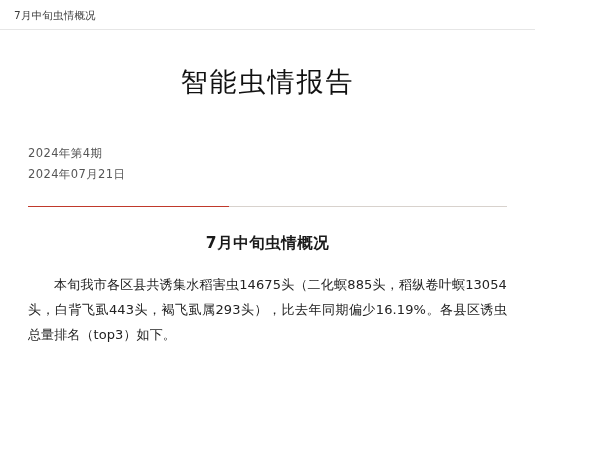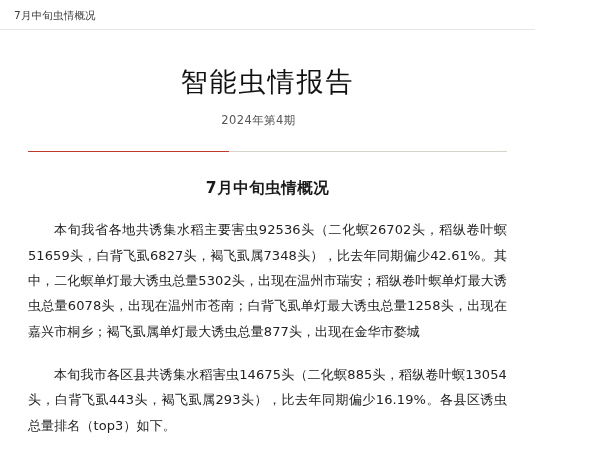--- a/index.html
+++ b/index.html
@@ -39,22 +39,22 @@
   .doc-title {
     text-align: center;
     font-size: 27px;
     font-weight: normal;
     letter-spacing: 2px;
     color: #111111;
     margin: 34px 0 0 0;
     line-height: 1.3;
   }
   .meta-block {
-    text-align: center;
-    margin-top: 11px;
+    text-align: left;
+    margin-top: 44px;
     padding-right: 18px;
   }
   .meta-line {
     font-size: 11.5px;
     color: #555555;
     line-height: 1.85;
     letter-spacing: 0.4px;
   }
   .divider {
     margin: 20px 0 0 0;
@@ -104,25 +104,25 @@
 
   <div class="top-tab">7月中旬虫情概况</div>
   <div class="top-rule"></div>
 
   <div class="doc-body">
 
     <h1 class="doc-title">智能虫情报告</h1>
 
     <div class="meta-block">
       <div class="meta-line">2024年第4期</div>
+      <div class="meta-line">2024年07月21日</div>
     </div>
 
     <div class="divider"></div>
 
     <h2 class="section-title">7月中旬虫情概况</h2>
 
-    <p class="para">本旬我省各地共诱集水稻主要害虫92536头（二化螟26702头，稻纵卷叶螟51659头，白背飞虱6827头，褐飞虱属7348头），比去年同期偏少42.61%。其中，二化螟单灯最大诱虫总量5302头，出现在温州市瑞安；稻纵卷叶螟单灯最大诱虫总量6078头，出现在温州市苍南；白背飞虱单灯最大诱虫总量1258头，出现在嘉兴市桐乡；褐飞虱属单灯最大诱虫总量877头，出现在金华市婺城</p>
 
 
     <p class="para">本旬我市各区县共诱集水稻害虫14675头（二化螟885头，稻纵卷叶螟13054头，白背飞虱443头，褐飞虱属293头），比去年同期偏少16.19%。各县区诱虫总量排名（top3）如下。</p>
 
   </div>
 </div>
 
 </body></html>

